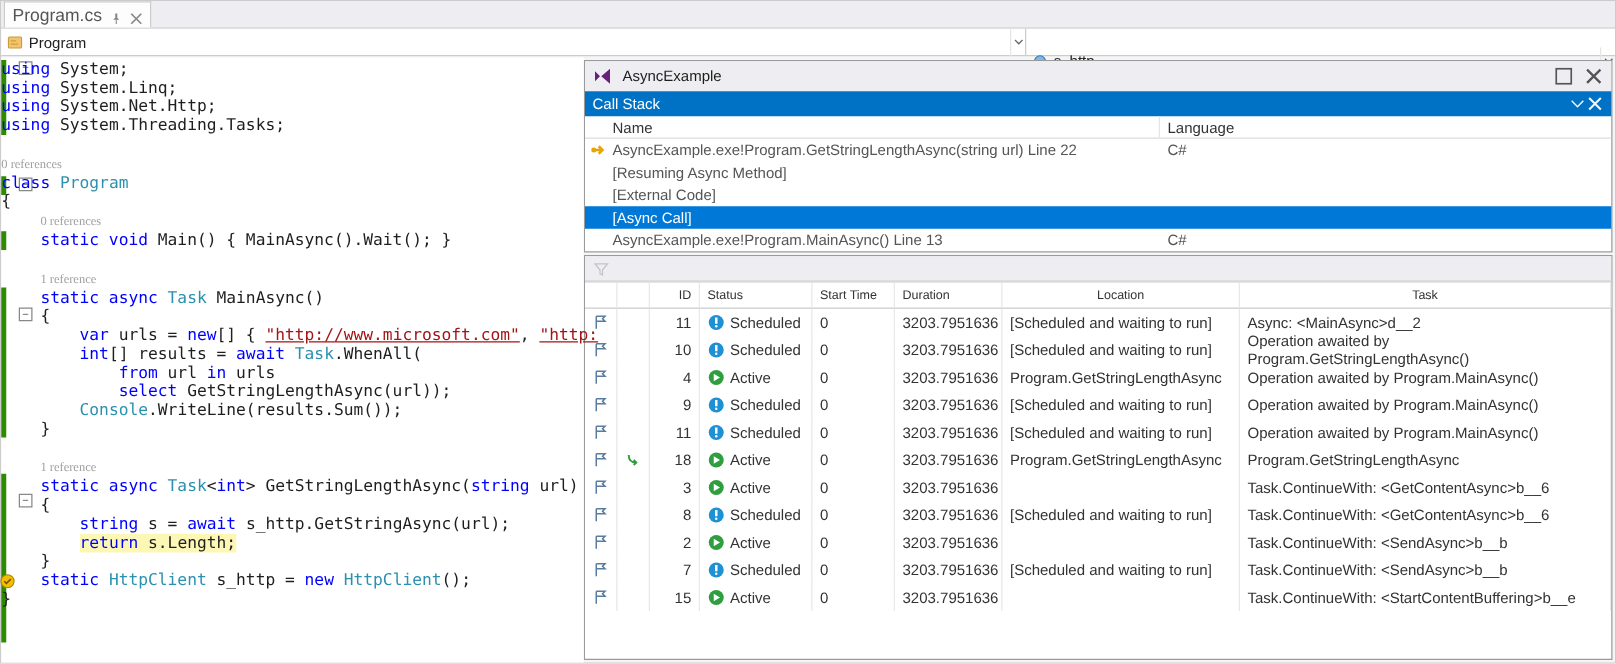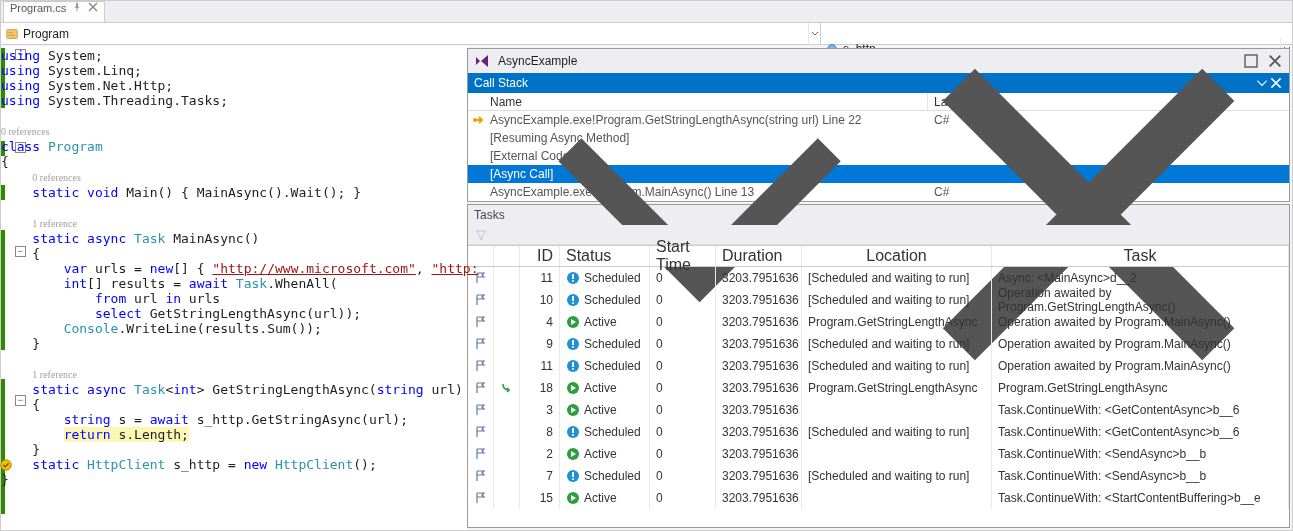--- a/index.html
+++ b/index.html
@@ -1,21 +1,21 @@
 <!DOCTYPE html>
 <html><head>
 <meta charset="utf-8">
 <style>
   * { box-sizing: border-box; }
   html, body { margin:0; padding:0; font-family: "Segoe UI", Tahoma, sans-serif; font-size:12px; color:#1e1e1e; background:#fff; overflow:hidden; }
   .app { width:1293px; height:531px; background:#f5f5f7; position:relative; border:1px solid #ccc; }
 
   
   .tabstrip { height:22px; background:#eeeef2; display:flex; align-items:flex-end; border-bottom:1px solid #ccc; padding-left:2px; }
-  .tab { background:#fdfdfe; border:1px solid #ccc; border-bottom:none; height:21px; display:flex; align-items:flex-start; padding:0 6px; font-size:11px; color:#555; gap:6px; }
+  .tab { background:#fdfdfe; border:1px solid #ccc; border-bottom:none; height:21px; display:flex; align-items:center; padding:0 6px; font-size:14px; color:#555; gap:6px; }
   .tab .pin { width:10px; height:10px; display:inline-block; }
   .tab .close { width:10px; height:10px; color:#888; }
 
   
   .navbar { height:22px; background:#fff; border-bottom:1px solid #ccc; display:flex; align-items:stretch; }
   .nav-left { flex:0 0 820px; display:flex; align-items:center; padding-left:4px; gap:4px; border-right:1px solid #ccc; }
   .nav-right { flex:1; display:flex; align-items:center; padding-left:4px; gap:4px;margin-top:26px; }
   .nav-icon { width:14px; height:14px; }
   .nav-drop { width:12px; height:22px; border-left:1px solid #e5e5e5; display:flex; align-items:center; justify-content:center; margin-left:auto; }
 
@@ -55,21 +55,21 @@
   .cs-row .lg { flex:1; padding-left:6px; }
   .cs-row.sel { background:#0078d7; color:#fff; }
 
   
   .tasks { flex:1; border:1px solid #9a9a9a; margin:0 2px 2px 0; background:#fff; display:flex; flex-direction:column; }
   .tasks-hdr { height:20px; background:#eeeef2; color:#444; display:flex; align-items:center; padding:0 6px; }
   .tasks-hdr .spacer { flex:1; }
   .tasks-toolbar { height:20px; background:#eeeef2; border-bottom:1px solid #ddd; padding-left:6px; display:flex; align-items:center; }
   .tasks-toolbar svg { opacity:.4; }
 
-  .tgrid-head { display:flex; height:22px; border-bottom:1px solid #ccc; border-top:1px solid #ccc; font-size:16px; color:#333; background:#fff; }
+  .tgrid-head { display:flex; height:22px; border-bottom:1px solid #ccc; border-top:1px solid #ccc; font-size:10px; color:#333; background:#fff;text-align:center; }
   .tgrid-head > div, .tgrid-row > div { border-right:1px solid #e8e8e8; display:flex; align-items:center; padding:0 6px; }
   .col-flag   { width:26px; padding:0!important; justify-content:center; }
   .col-arrow  { width:26px; padding:0!important; justify-content:center; }
   .col-id     { width:40px; justify-content:flex-end; }
   .col-status { width:90px; gap:4px; }
   .col-start  { width:66px; }
   .col-dur    { width:86px; }
   .col-loc    { width:190px; }
   .col-task   { flex:1; }
   .tgrid-body { overflow:auto; }
@@ -215,30 +215,20 @@
             </div>
             <div class="cs-row">
               <div class="ic"></div>
               <div class="nm">AsyncExample.exe!Program.MainAsync() Line 13</div>
               <div class="lg">C#</div>
             </div>
           </div>
       </div>
 
       <div class="tasks">
-        <div class="tasks-hdr">
-          <span>Tasks</span>
-          <div class="spacer"></div>
-          <svg class="glyph" style="color:#555" viewBox="0 0 12 12">
-              <path d="M2 4l4 4 4-4" stroke="#555" fill="none"></path>
-            </svg>
-          <svg class="glyph" style="color:#555" viewBox="0 0 12 12">
-              <path d="M2 2l8 8M10 2l-8 8" stroke="#555" stroke-width="1.4"></path>
-            </svg>
-        </div>
         <div class="tasks-toolbar">
           <svg width="14" height="14" viewBox="0 0 14 14">
               <path d="M2 3h10l-4 5v4l-2-1V8z" fill="none" stroke="#888"></path>
             </svg>
         </div>
         <div class="tgrid-head">
           <div class="col-flag"></div>
           <div class="col-arrow"></div>
           <div class="col-id">ID</div>
           <div class="col-status">Status</div>

